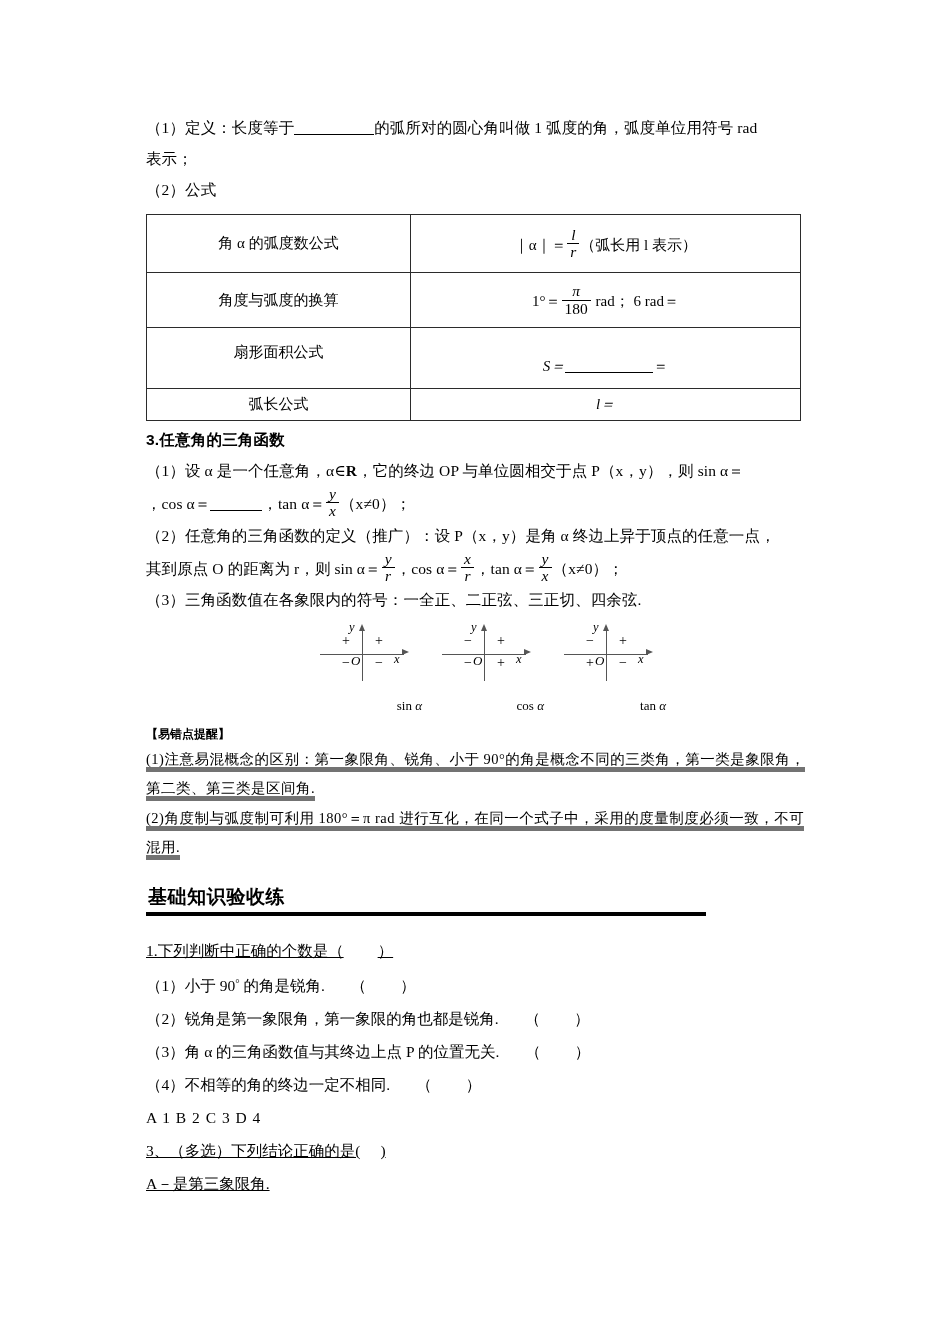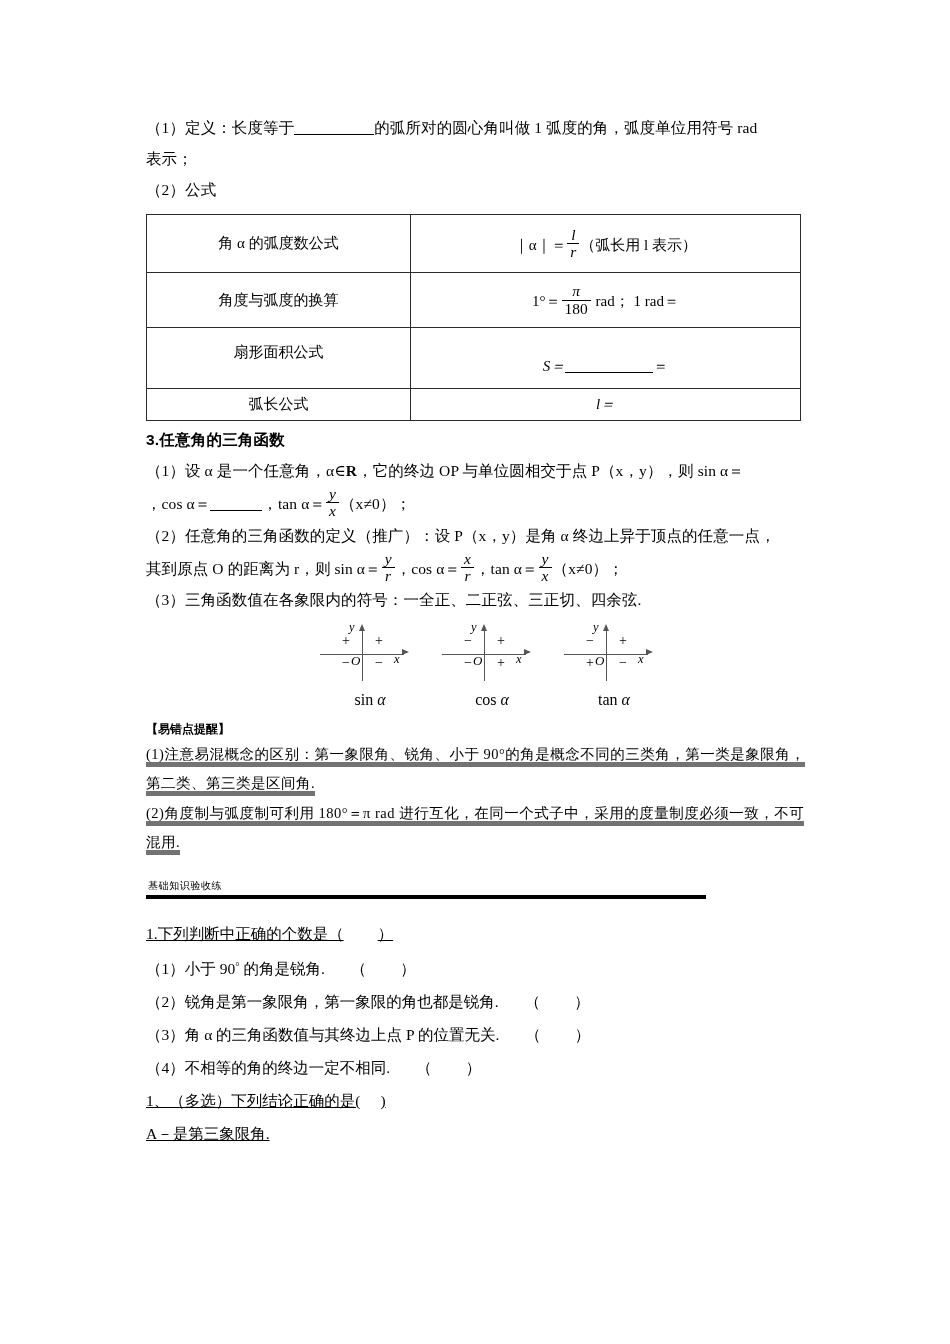--- a/index.html
+++ b/index.html
@@ -142,23 +142,23 @@
   .lab-o {
     position: absolute; left: 33px; top: 30px;
     font-size: 13px; font-style: italic;
   }
   .sgn { position: absolute; font-size: 14px; font-family: "Liberation Serif",serif; }
   .sgn.q1 { left: 57px; top: 10px; }
   .sgn.q2 { left: 24px; top: 10px; }
   .sgn.q3 { left: 24px; top: 32px; }
   .sgn.q4 { left: 57px; top: 32px; }
   .quad-cap {
-    text-align: center;
-    font-size: 16px;
-    margin-top: 6px;
+    text-align: right;
+    font-size: 13px;
+    margin-top: 13px;
   }
   .quad-cap .fn { font-style: normal; }
   .quad-cap .ang { font-style: italic; }
 
   
   h4.warn-title {
     font-family: "Liberation Sans","DejaVu Sans",sans-serif;
     font-size: 12px;
     font-weight: bold;
     margin: 12px 0 2px 0;
@@ -172,22 +172,22 @@
     display: inline;
     box-decoration-break: clone;
     -webkit-box-decoration-break: clone;
   }
   .warn-para { margin: 0 0 1px 0; width: 660px; }
 
   
   .banner { margin-top: 22px; }
   .banner-label {
     font-family: "Liberation Serif","DejaVu Serif",serif;
-    font-weight: normal;
-    font-size: 10px;
+    font-weight: bold;
+    font-size: 19px;
     letter-spacing: 0.6px;
     display: block;
     padding-left: 2px;
   }
   .banner-rule {
     width: 560px;
     height: 0;
     border-top: 4px solid #000;
     margin-top: 2px;
   }
@@ -223,21 +223,21 @@
       <tbody>
         <tr>
           <td class="lbl r1">角 α 的弧度数公式</td>
           <td class="r1">
             <span>｜α｜＝</span><span class="frac"><span class="num mi">l</span><span class="den mi">r</span></span><span>（弧长用 l 表示）</span>
           </td>
         </tr>
         <tr>
           <td class="lbl r2">角度与弧度的换算</td>
           <td class="r2">
-            <span>1°＝</span><span class="frac"><span class="num mi">π</span><span class="den mr">180</span></span><span> rad；  1 rad＝</span>
+            <span>1°＝</span><span class="frac"><span class="num mi">π</span><span class="den mr">180</span></span><span> rad；  6 rad＝</span>
           </td>
         </tr>
         <tr>
           <td class="lbl r4">
             <span class="sector-lbl">扇形面积公式</span>
           </td>
           <td class="r4">
             <span class="sector-val"><span class="mi">S＝</span><span class="blank-ul w88"></span><span>＝</span></span>
           </td>
         </tr>
@@ -361,23 +361,24 @@
 
       <div class="sub">
         <span>（3）角 α 的三角函数值与其终边上点 P 的位置无关.</span><span class="gap-before"></span><span>（</span><span class="paren-gap"></span><span>）</span>
       </div>
 
       <div class="sub">
         <span>（4）不相等的角的终边一定不相同.</span><span class="gap-before"></span><span>（</span><span class="paren-gap"></span><span>）</span>
       </div>
 
 
+      <div class="opts">A 1  B 2  C 3  D 4</div>
 
       <div class="q">
-        <span>1、（多选）下列结论正确的是(</span><span class="paren-gap-s"></span><span>)</span>
+        <span>3、（多选）下列结论正确的是(</span><span class="paren-gap-s"></span><span>)</span>
       </div>
 
       <div class="q">A－是第三象限角.</div>
 
     </div>
 
   </div>
 </div>
 
 </body></html>

